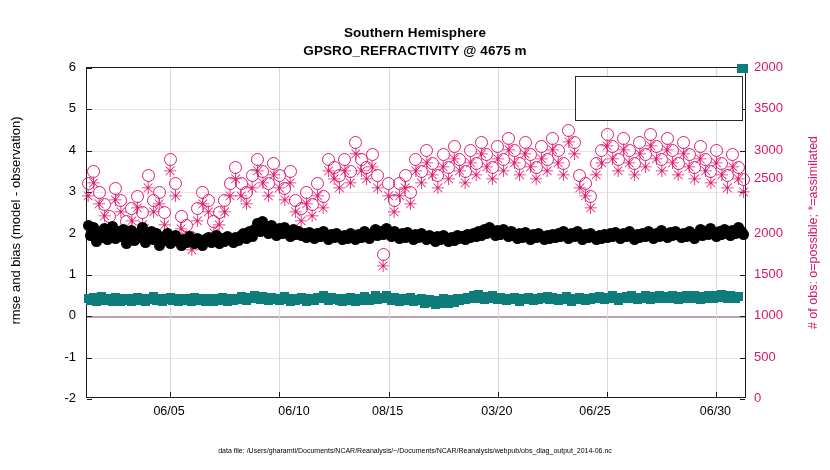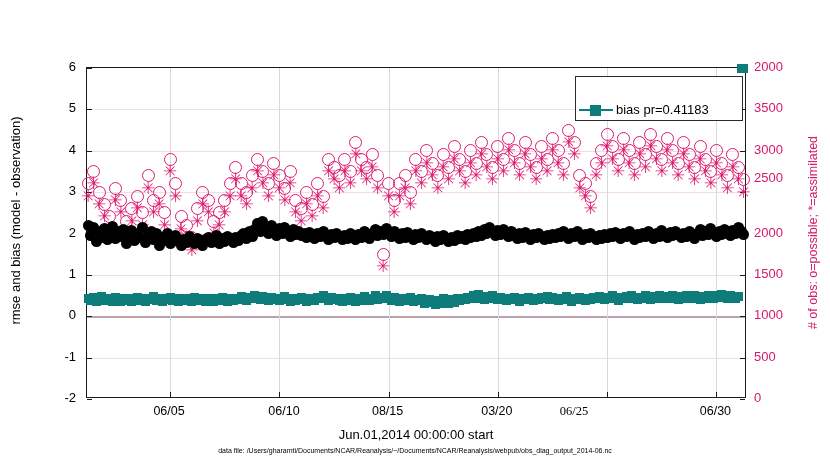--- a/index.html
+++ b/index.html
@@ -132,20 +132,24 @@
     width:15px;height:15px;margin-left:-7.5px;margin-top:-7.5px;
     color:#dd1b70;font-size:17px;line-height:15px;
     text-align:center;font-family:"DejaVu Sans", sans-serif;
   }
 </style>
 </head>
 <body>
 
 <div class="fig">
 
+  <div class="title-block">
+    <div class="title-line">Southern Hemisphere</div>
+    <div class="title-line">GPSRO_REFRACTIVITY @ 4675 m</div>
+  </div>
 
   <div class="ytitle-left-wrap">
     <div class="ytitle-left">rmse and bias (model - observation)</div>
   </div>
   <div class="ytitle-right-wrap">
     <div class="ytitle-right"># of obs: o=possible; *=assimilated</div>
   </div>
 
   <div class="plot-area" id="plot">
     <div id="grid-layer">
@@ -934,33 +938,25 @@
       <div class="ylab-right" style="top: 149.75px;">3000</div>
       <div class="ylab-right" style="top: 178px;">2500</div>
       <div class="ylab-right" style="top: 232.5px;">2000</div>
       <div class="ylab-right" style="top: 273.875px;">1500</div>
       <div class="ylab-right" style="top: 315.25px;">1000</div>
       <div class="ylab-right" style="top: 356.625px;">500</div>
       <div class="ylab-right" style="top: 398px;">0</div>
     </div>
   <div id="xlabels">
       <div class="xlab-tick" style="left: 169.046px;">06/05</div>
-      <div class="xlab-tick" style="left: 284px;">06/10</div>
+      <div class="xlab-tick" style="left: 294px;">06/10</div>
       <div class="xlab-tick" style="left: 387.589px;">08/15</div>
       <div class="xlab-tick" style="left: 496.861px;">03/20</div>
-      <div class="xlab-tick" style="left: 574px; font-family: Liberation Serif, serif;">06/25</div>
+      <div class="xlab-tick" style="left: 595px;">06/25</div>
       <div class="xlab-tick" style="left: 715.404px;">06/30</div>
     </div>
 
-  <div class="xtitle">Jun.01,2014 00:00:00 start</div>
   <div class="footer">data file: /Users/gharamti/Documents/NCAR/Reanalysis/~/Documents/NCAR/Reanalysis/webpub/obs_diag_output_2014-06.nc</div>
 
   <div class="legend">
-    <div class="legend-row r1">
-      <span class="legend-sample">
-        <span class="legend-line" id="lg-line-1" style="background: rgb(14, 124, 123);"></span>
-        <span class="legend-sq" id="lg-sq-1" style="background: rgb(14, 124, 123);"></span>
-      </span>
-      <span class="legend-text">bias pr=0.41183</span>
-    </div>
   </div>
 
 </div>
 
 </body></html>

